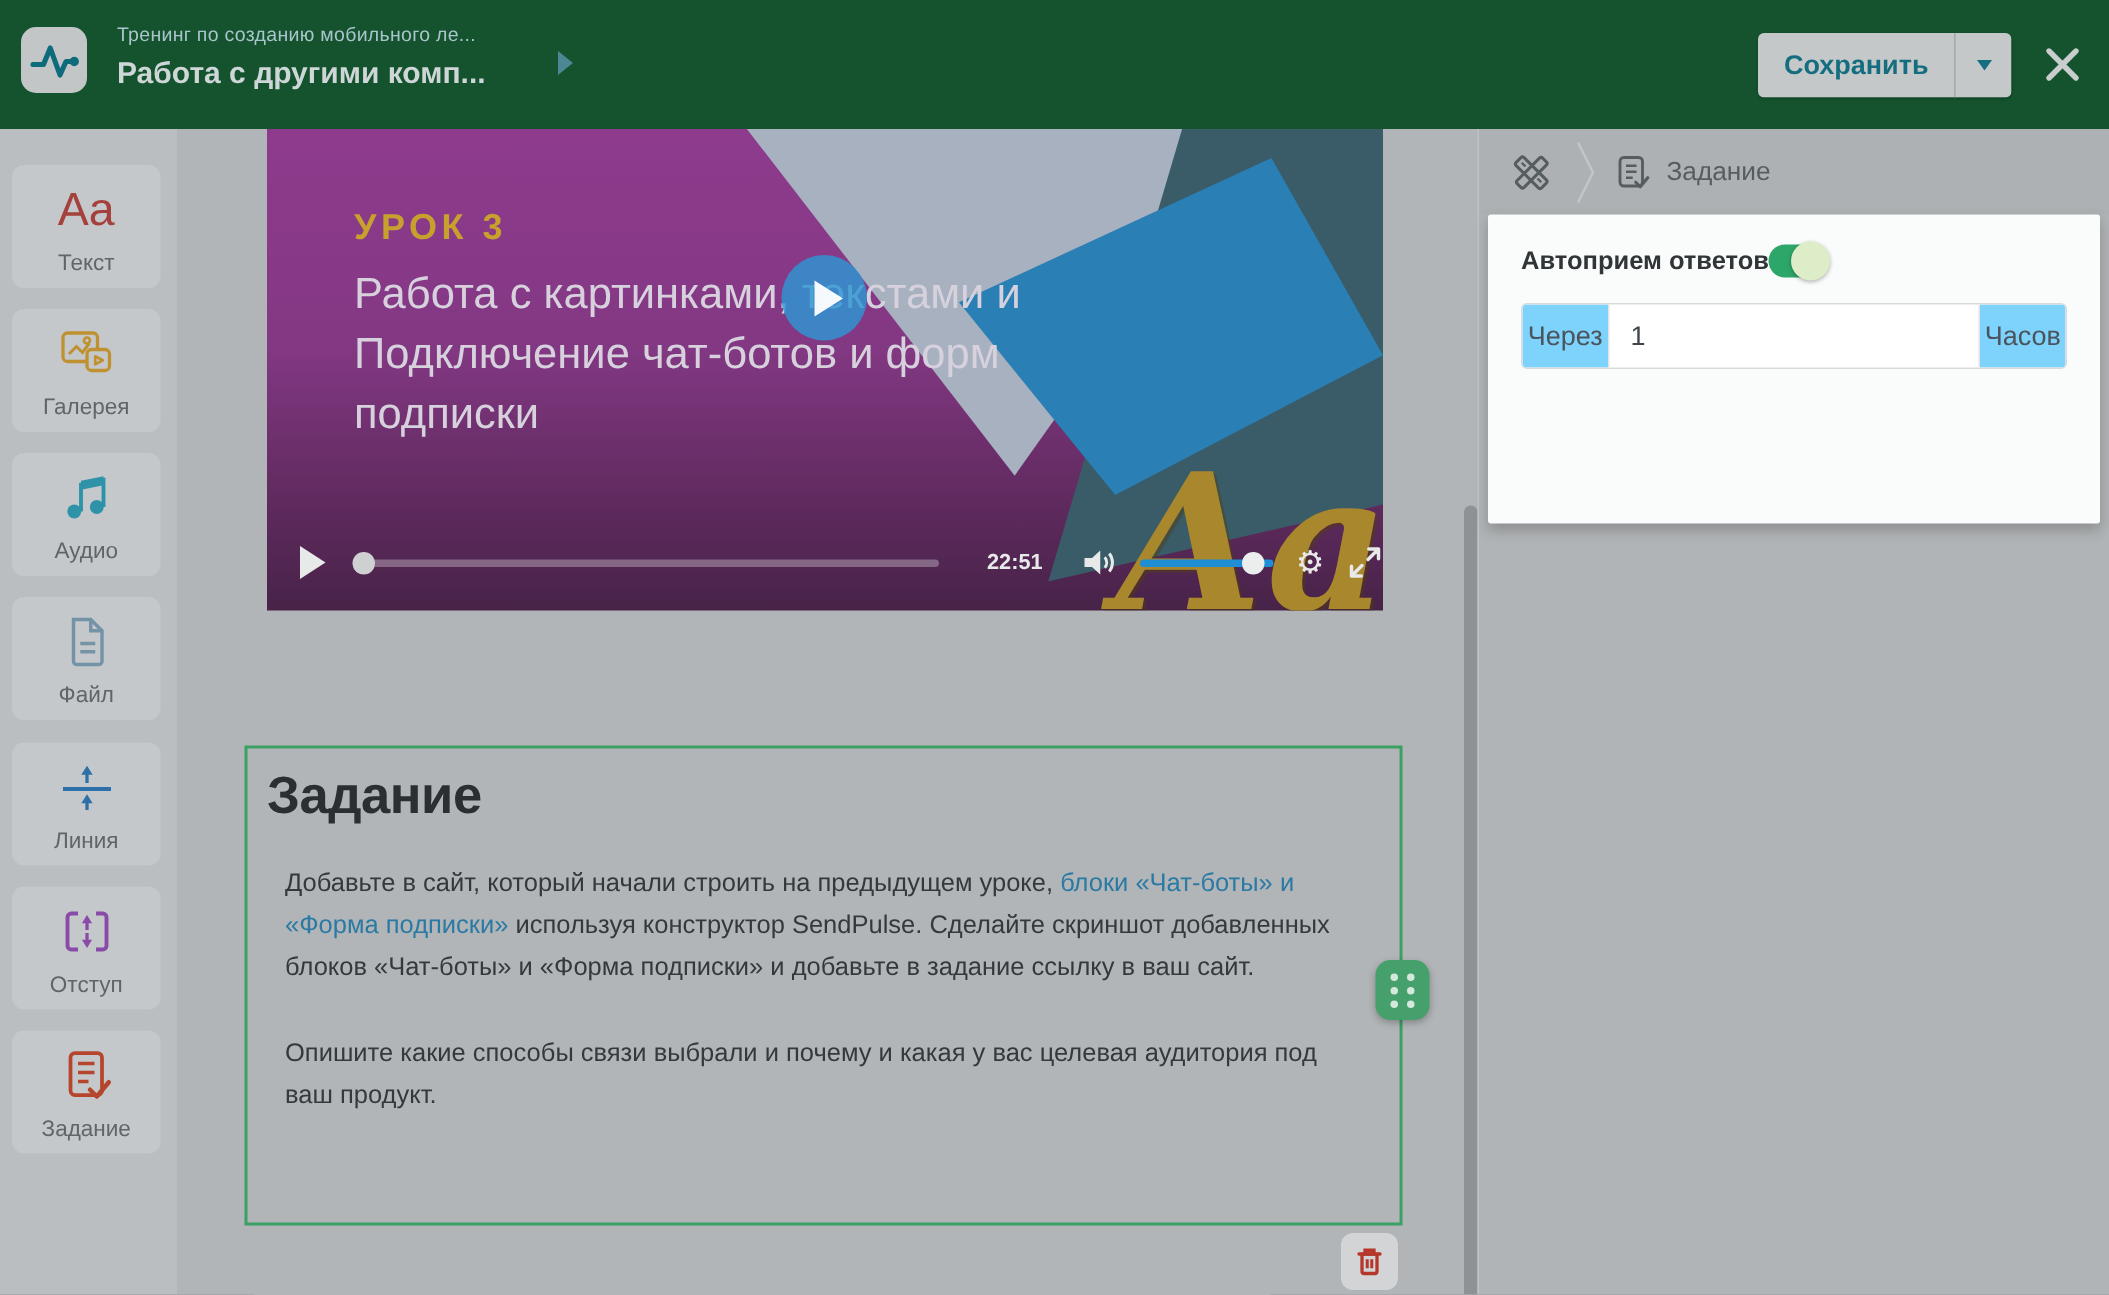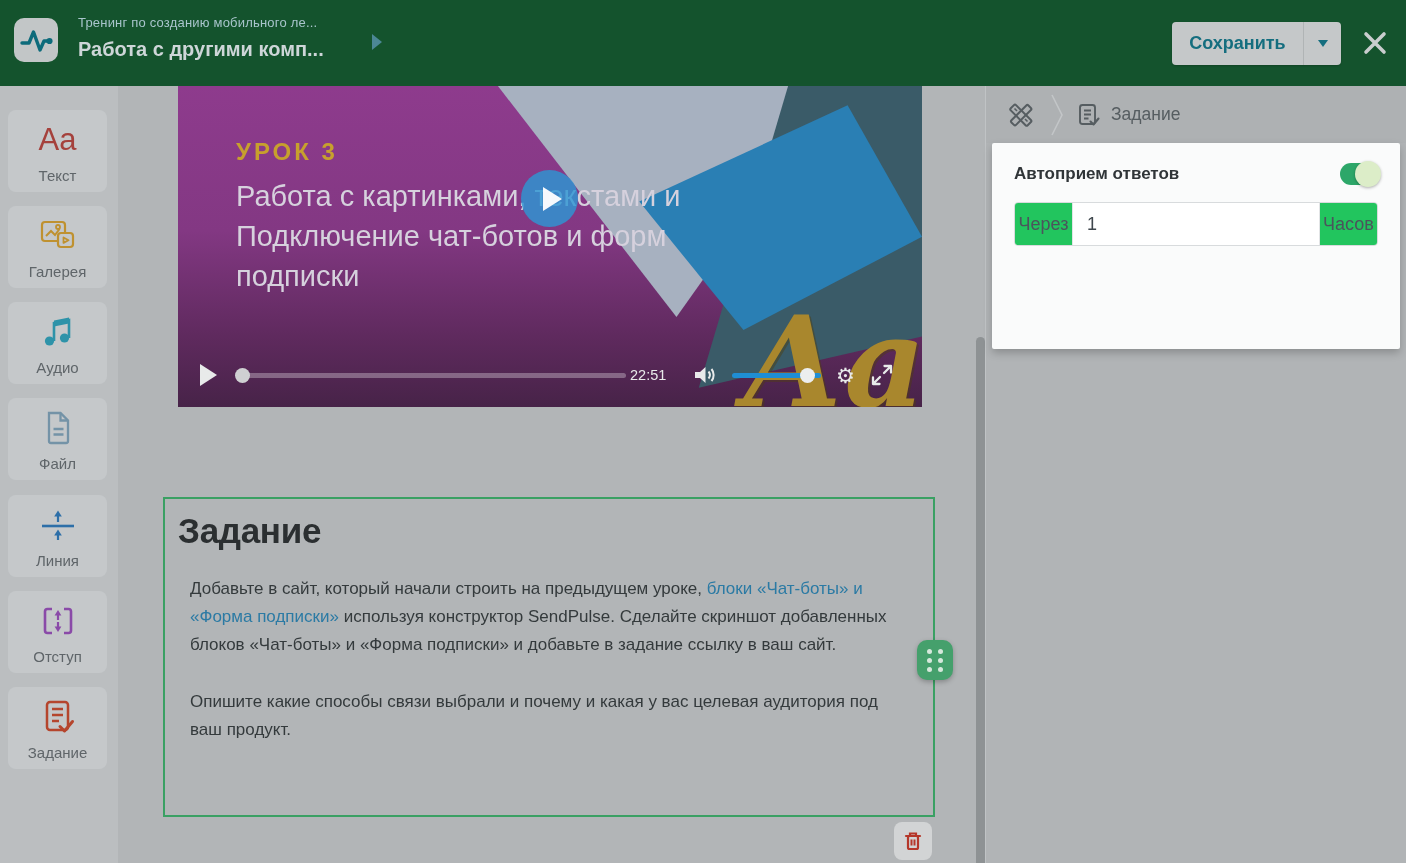--- a/index.html
+++ b/index.html
@@ -49,21 +49,21 @@
     font-weight:700; font-size:126px; line-height:1; color:#a9872d; text-shadow:2px 2px 0 rgba(80,62,16,.45); }
   .play-overlay{ position:absolute; left:343px; top:84px; width:57px; height:57px; border:none; border-radius:50%;
     background:rgba(45,150,211,.82); z-index:5; cursor:pointer; display:flex; align-items:center; justify-content:center; }
   .play-overlay .tri{ width:0; height:0; margin-left:5px; border-left:19px solid rgba(255,255,255,.95);
     border-top:12px solid transparent; border-bottom:12px solid transparent; }
   .controls{ position:absolute; left:0; top:272px; width:744px; height:34px; z-index:6;
     display:flex; align-items:center; padding-left:22px; }
   .ctrl-play{ width:0; height:0; border-left:17px solid #e8eaea; border-top:11px solid transparent; border-bottom:11px solid transparent; cursor:pointer; }
   .progress{ position:relative; width:390px; height:5px; margin-left:19px; background:rgba(255,255,255,.30); border-radius:3px; cursor:pointer; }
   .progress .knob{ position:absolute; left:-1px; top:-5px; width:15px; height:15px; border-radius:50%; background:#cfd0d2; }
-  .ctrl-time{ margin-left:4px; width:44px; font-size:14.5px; color:#e8eaea; }
+  .ctrl-time{ margin-left:32px; width:44px; font-size:14.5px; color:#e8eaea;font-weight:bold; }
   .ctrl-speaker{ margin-left:18px; cursor:pointer; }
   .vol{ position:relative; width:89px; height:5px; margin-left:14px; background:#1f8ed4; border-radius:3px; cursor:pointer; }
   .vol .vknob{ position:absolute; left:68px; top:-5px; width:15px; height:15px; border-radius:50%; background:#eceeee; }
   .ctrl-gear{ margin-left:15px; font-size:21px; color:#e8eaea; cursor:pointer; line-height:1; }
   .ctrl-fs{ margin-left:15px; cursor:pointer; }
   
   .assignment{ position:absolute; left:45px; top:411px; width:772px; height:320px; border:2px solid #3aa063; cursor:pointer; }
   .assignment h1{ margin:12px 0 0 13px; font-size:35px; font-weight:800; color:#2b2f31; letter-spacing:-.3px; }
   .assignment p{ margin:24px 0 0 25px; width:712px; font-size:17px; line-height:28px; color:#343a3c; }
   .assignment p.p2{ margin-top:29px; }
@@ -77,29 +77,29 @@
   .scroll-thumb{ position:absolute; left:858px; top:251px; width:9px; height:612px; background:#8e9294; border-radius:5px; cursor:pointer; }
   
   .panel{ position:absolute; left:985px; top:86px; width:421px; height:777px; background:#b1b4b6; border-left:1px solid #c0c3c5; }
   .panel-tabs{ position:absolute; left:0; top:0; width:421px; height:57px; background:#aeb1b3;
     display:flex; align-items:center; padding-left:20px; }
   .ptab{ display:flex; align-items:center; gap:9px; cursor:pointer; }
   .ptab .plabel{ font-size:17.5px; color:#565d61; }
   .tabsep{ margin:0 12px 0 14px; }
   .card{ position:absolute; left:6px; top:57px; width:408px; height:206px; background:#fafbfb; border-radius:2px;
     box-shadow:0 4px 9px rgba(0,0,0,.22); padding:20px 22px; }
-  .card-head{ display:flex; align-items:center; justify-content:space-between; }
+  .card-head{ display:flex; align-items:center; }
   .card-title{ font-size:17px; font-weight:700; color:#30353.8; color:#303538; }
   .toggle{ position:relative; width:38px; height:22px; border-radius:11px; background:#2da769; cursor:pointer; display:inline-block; }
   .toggle .tknob{ position:absolute; right:-3px; top:-2px; width:26px; height:26px; border-radius:50%; background:#dcedc8;
     box-shadow:0 1px 3px rgba(0,0,0,.3); }
   .card-desc{ margin-top:15px; width:370px; font-size:16.5px; line-height:27px; color:#78848e; }
   .interval{ margin-top:17px; height:44px; display:flex; border:1px solid #d8dbdd; border-radius:4px; overflow:hidden; background:#f5f6f7; }
   .cell{ display:flex; align-items:center; font-size:18px; color:#4b545c; }
-  .cell.pre,.cell.suf{ width:82px; justify-content:center; background:#22c55e; }
+  .cell.pre,.cell.suf{ width:82px; justify-content:center; background:#7dd3fc; }
   .cell.inp{ flex:1; border:none; border-left:1px solid #e2e4e6; border-right:1px solid #e2e4e6; background:#ffffff;
     font-family:inherit; font-size:18px; color:#3e464c; padding-left:14px; outline:none; }
 </style>
 </head>
 <body>
 
 <div class="stage">
 
   <header class="topbar">
     <div class="logo">

